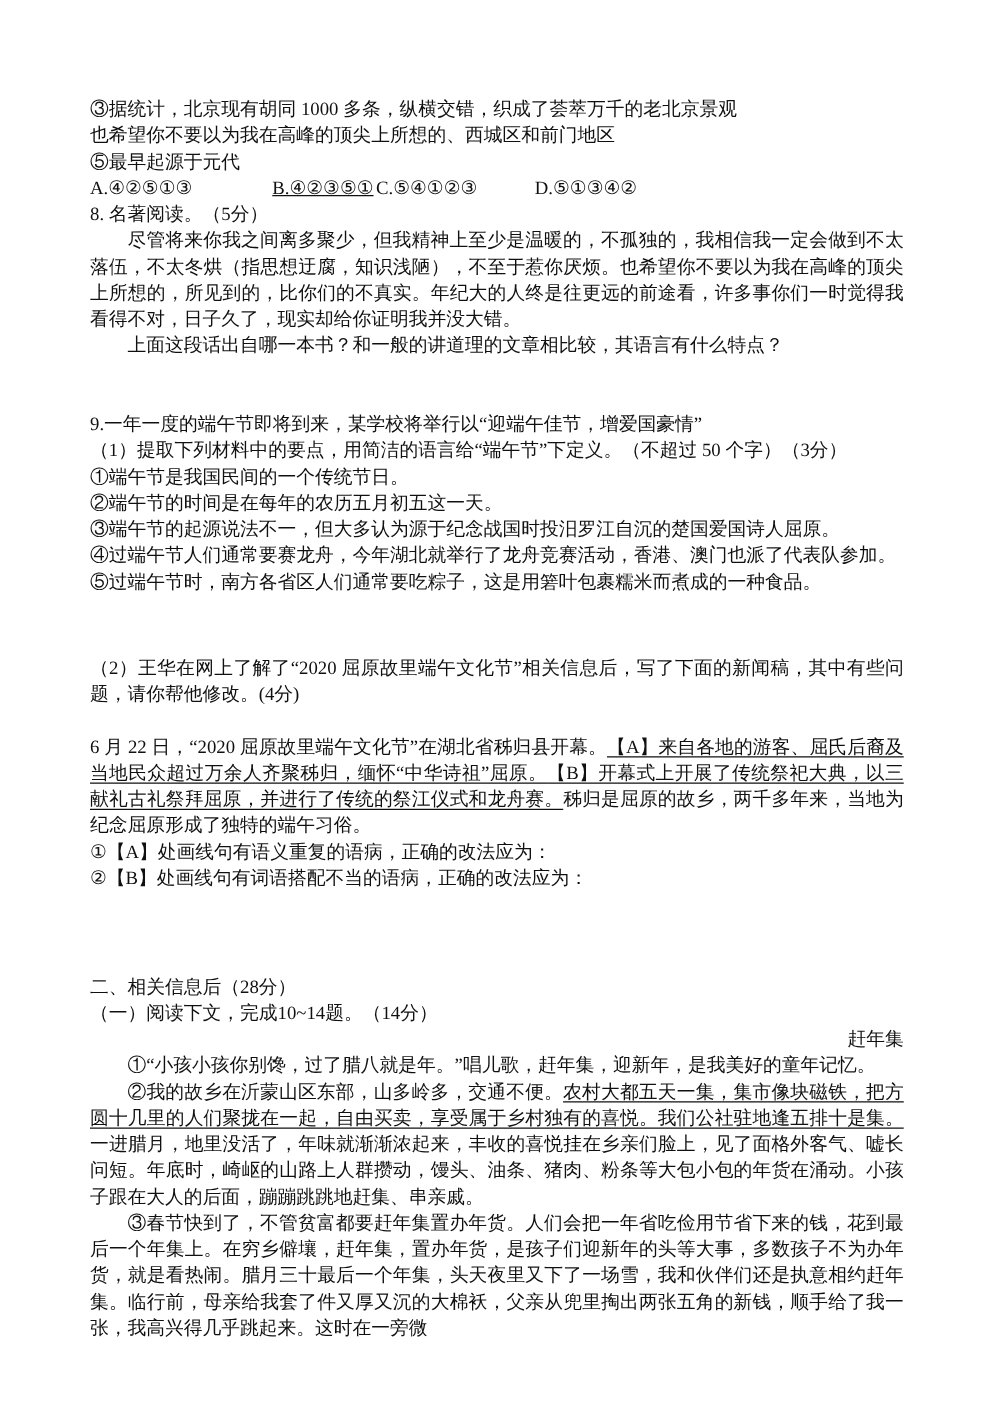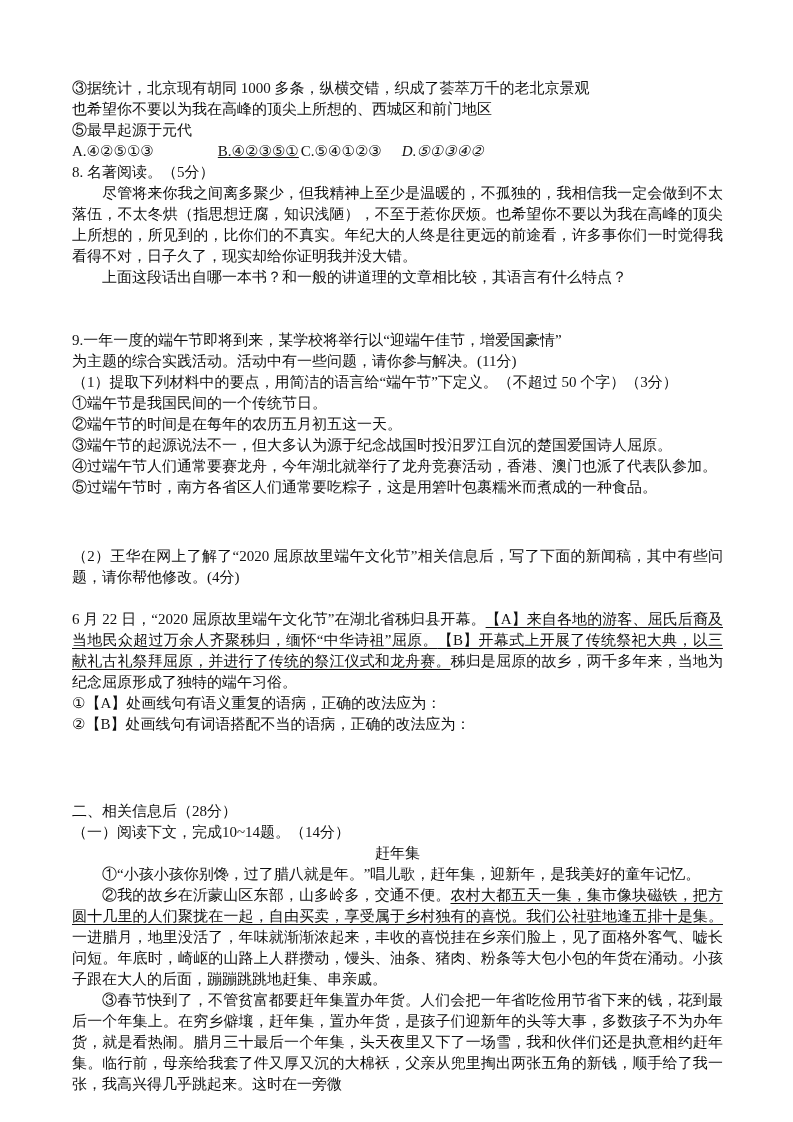--- a/index.html
+++ b/index.html
@@ -14,52 +14,51 @@
     padding: 78px 70px 0 72px;
     font-family: "Liberation Serif", "DejaVu Serif", serif;
     font-size: 15px;
     line-height: 21px;
     color: #101010;
     overflow: hidden;
   }
 
   .para { margin: 0; text-align: justify; }
   .indent { text-indent: 2em; }
-  .center { text-align: center; text-indent: 0; }
+  .center { text-align: right; text-indent: 0; }
   .u { text-decoration: underline; text-underline-offset: 3px; }
 
   .gap { width: 100%; }
   .g21 { height: 21px; }
   .g42 { height: 42px; }
   .g48 { height: 48px; }
   .g66 { height: 66px; }
 
   .options-row span { display: inline-block; }
   .opt-b { margin-left: 64px; text-decoration: underline; }
   .opt-c { margin-left: 2px; }
-  .opt-d { margin-left: 20px; font-style: italic; }
+  .opt-d { margin-left: 46px; }
 </style>
 </head>
 <body>
 
 <div class="page">
 
   <div class="para">③据统计，北京现有胡同 1000 多条，纵横交错，织成了荟萃万千的老北京景观</div>
   <div class="para">也希望你不要以为我在高峰的顶尖上所想的、西城区和前门地区</div>
   <div class="para">⑤最早起源于元代</div>
   <div class="para options-row"><span class="opt-a">A.④②⑤①③</span><span class="opt-b">B.④②③⑤①</span><span class="opt-c">C.⑤④①②③</span><span class="opt-d">D.⑤①③④②</span></div>
 
   <div class="para">8. 名著阅读。（5分）</div>
   <div class="para indent">尽管将来你我之间离多聚少，但我精神上至少是温暖的，不孤独的，我相信我一定会做到不太落伍，不太冬烘（指思想迂腐，知识浅陋），不至于惹你厌烦。也希望你不要以为我在高峰的顶尖上所想的，所见到的，比你们的不真实。年纪大的人终是往更远的前途看，许多事你们一时觉得我看得不对，日子久了，现实却给你证明我并没大错。</div>
   <div class="para indent">上面这段话出自哪一本书？和一般的讲道理的文章相比较，其语言有什么特点？</div>
 
   <div class="gap g42"></div>
 
   <div class="para">9.一年一度的端午节即将到来，某学校将举行以“迎端午佳节，增爱国豪情”</div>
-  <div class="para">为主题的综合实践活动。活动中有一些问题，请你参与解决。(11分)</div>
   <div class="para">（1）提取下列材料中的要点，用简洁的语言给“端午节”下定义。（不超过 50 个字）（3分）</div>
   <div class="para">①端午节是我国民间的一个传统节日。</div>
   <div class="para">②端午节的时间是在每年的农历五月初五这一天。</div>
   <div class="para">③端午节的起源说法不一，但大多认为源于纪念战国时投汨罗江自沉的楚国爱国诗人屈原。</div>
   <div class="para">④过端午节人们通常要赛龙舟，今年湖北就举行了龙舟竞赛活动，香港、澳门也派了代表队参加。</div>
   <div class="para">⑤过端午节时，南方各省区人们通常要吃粽子，这是用箬叶包裹糯米而煮成的一种食品。</div>
 
   <div class="gap g48"></div>
 
   <div class="para">（2）王华在网上了解了“2020 屈原故里端午文化节”相关信息后，写了下面的新闻稿，其中有些问题，请你帮他修改。(4分)</div>

